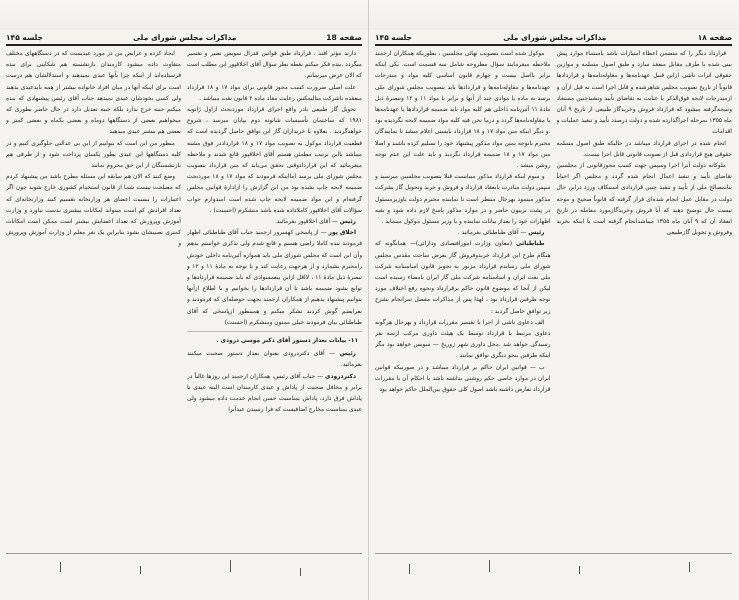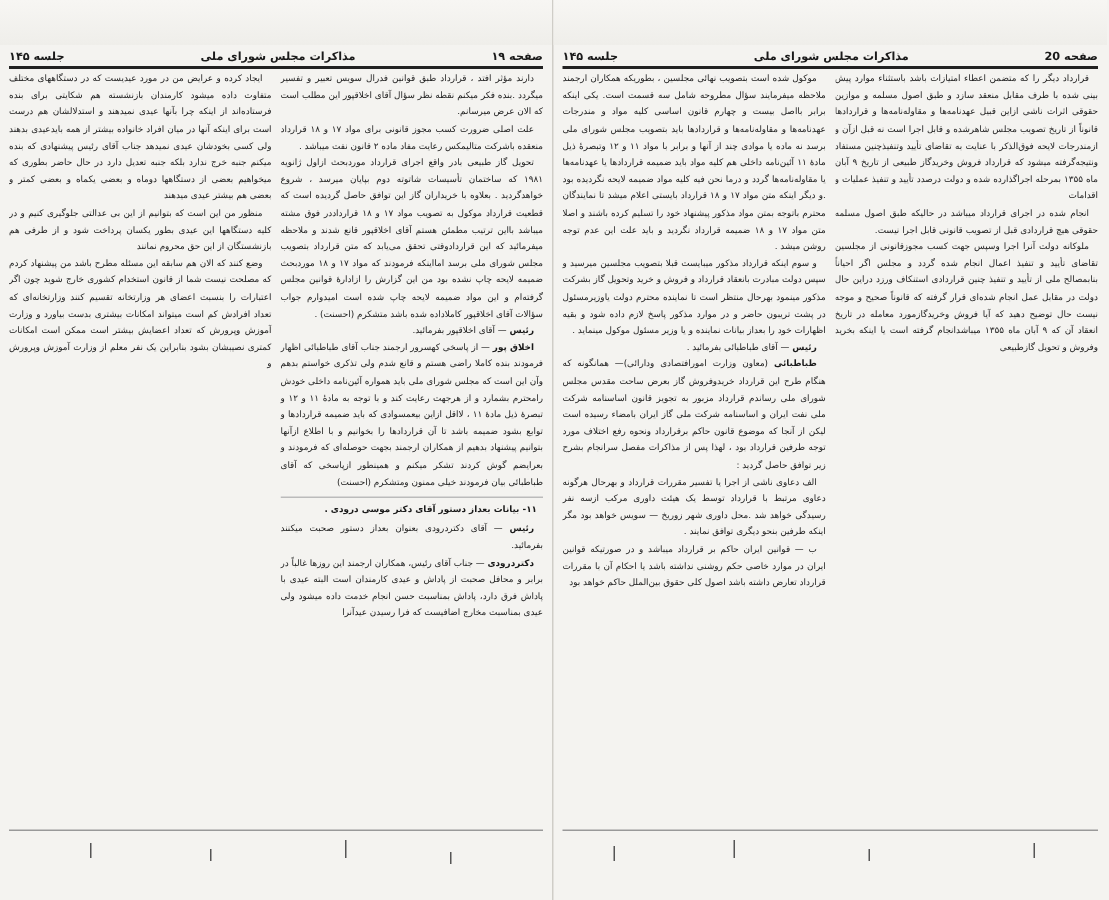--- a/index.html
+++ b/index.html
@@ -35,21 +35,21 @@
   .mark { position:absolute; width:1px; background:#555; }
 </style>
 </head>
 <body>
 
 <div class="spread">
 
   <div class="page left">
     <div class="scan-noise"></div>
     <div class="header">
-      <span>صفحه ۱۹</span>
+      <span>صفحه 18</span>
       <span>مذاکرات مجلس شورای ملی</span>
       <span>جلسه ۱۴۵</span>
     </div>
     <div class="cols">
 
       <div class="col">
         <p>دارند مؤثر افتد ، قرارداد طبق قوانین فدرال سویس تعبیر و تفسیر میگردد .بنده فکر میکنم نقطه نظر سؤال آقای اخلاقپور این مطلب است که الان عرض میرسانم.</p>
         <p>علت اصلی ضرورت کسب مجوز قانونی برای مواد ۱۷ و ۱۸ قرارداد منعقده باشرکت متالیمکس رعایت مفاد ماده ۲ قانون نفت میباشد .</p>
         <p>تحویل گاز طبیعی بادر واقع اجرای قرارداد موردبحث ازاول ژانویه ۱۹۸۱ که ساختمان تأسیسات شاتوته دوم بپایان میرسد ، شروع خواهدگردید . بعلاوه با خریداران گاز این توافق حاصل گردیده است که قطعیت قرارداد موکول به تصویب مواد ۱۷ و ۱۸ قرارداددر فوق مشته میباشد بااین ترتیب مطمئن هستم آقای اخلاقپور قانع شدند و ملاحظه میفرمائید که این قراردادوقتی تحقق می‌یابد که متن قرارداد بتصویب مجلس شورای ملی برسد امااینکه فرمودند که مواد ۱۷ و ۱۸ موردبحث ضمیمه لایحه چاپ نشده بود من این گزارش را ازادارهٔ قوانین مجلس گرفته‌ام و این مواد ضمیمه لایحه چاپ شده است امیدوارم جواب سؤالات آقای اخلاقپور کاملاداده شده باشد متشکرم (احسنت) .</p>
         <p>
@@ -83,21 +83,21 @@
       <div class="mark" style="left:60px;top:6px;height:10px"></div>
       <div class="mark" style="left:140px;top:10px;height:8px"></div>
       <div class="mark" style="left:230px;top:4px;height:12px"></div>
       <div class="mark" style="left:300px;top:12px;height:8px"></div>
     </div>
   </div>
 
   <div class="page right">
     <div class="scan-noise"></div>
     <div class="header">
-      <span>صفحه 20</span>
+      <span>صفحه ۱۸</span>
       <span>مذاکرات مجلس شورای ملی</span>
       <span>جلسه ۱۴۵</span>
     </div>
     <div class="cols">
 
       <div class="col">
         <p>قرارداد دیگر را که متضمن اعطاء امتیازات باشد باستثناء موارد پیش بینی شده با طرف مقابل منعقد سازد و طبق اصول مسلمه و موازین حقوقی اثرات ناشی ازاین قبیل عهدنامه‌ها و مقاوله‌نامه‌ها و قراردادها قانوناً از تاریخ تصویب مجلس شاهرشده و قابل اجرا است نه قبل ازآن و ازمندرجات لایحه فوق‌الذکر با عنایت به تقاضای تأیید وتنفیذچنین مستفاد ونتیجه‌گرفته میشود که قرارداد فروش وخریدگاز طبیعی از تاریخ ۹ آبان ماه ۱۳۵۵ بمرحله اجراگذارده شده و دولت درصدد تأیید و تنفیذ عملیات و اقدامات</p>
         <p>انجام شده در اجرای قرارداد میباشد در حالیکه طبق اصول مسلمه حقوقی هیچ قراردادی قبل از تصویب قانونی قابل اجرا نیست.</p>
         <p>ملوکانه دولت آنرا اجرا وسپس جهت کسب مجوزقانونی از مجلسین تقاضای تأیید و تنفیذ اعمال انجام شده گردد و مجلس اگر احیاناً بنابمصالح ملی از تأیید و تنفیذ چنین قراردادی استنکاف ورزد دراین حال دولت در مقابل عمل انجام شده‌ای قرار گرفته که قانوناً صحیح و موجه نیست حال توضیح دهید که آیا فروش وخریدگازمورد معامله در تاریخ انعقاد آن که ۹ آبان ماه ۱۳۵۵ میباشدانجام گرفته است یا اینکه بخرید وفروش و تحویل گازطبیعی</p>
       </div>

